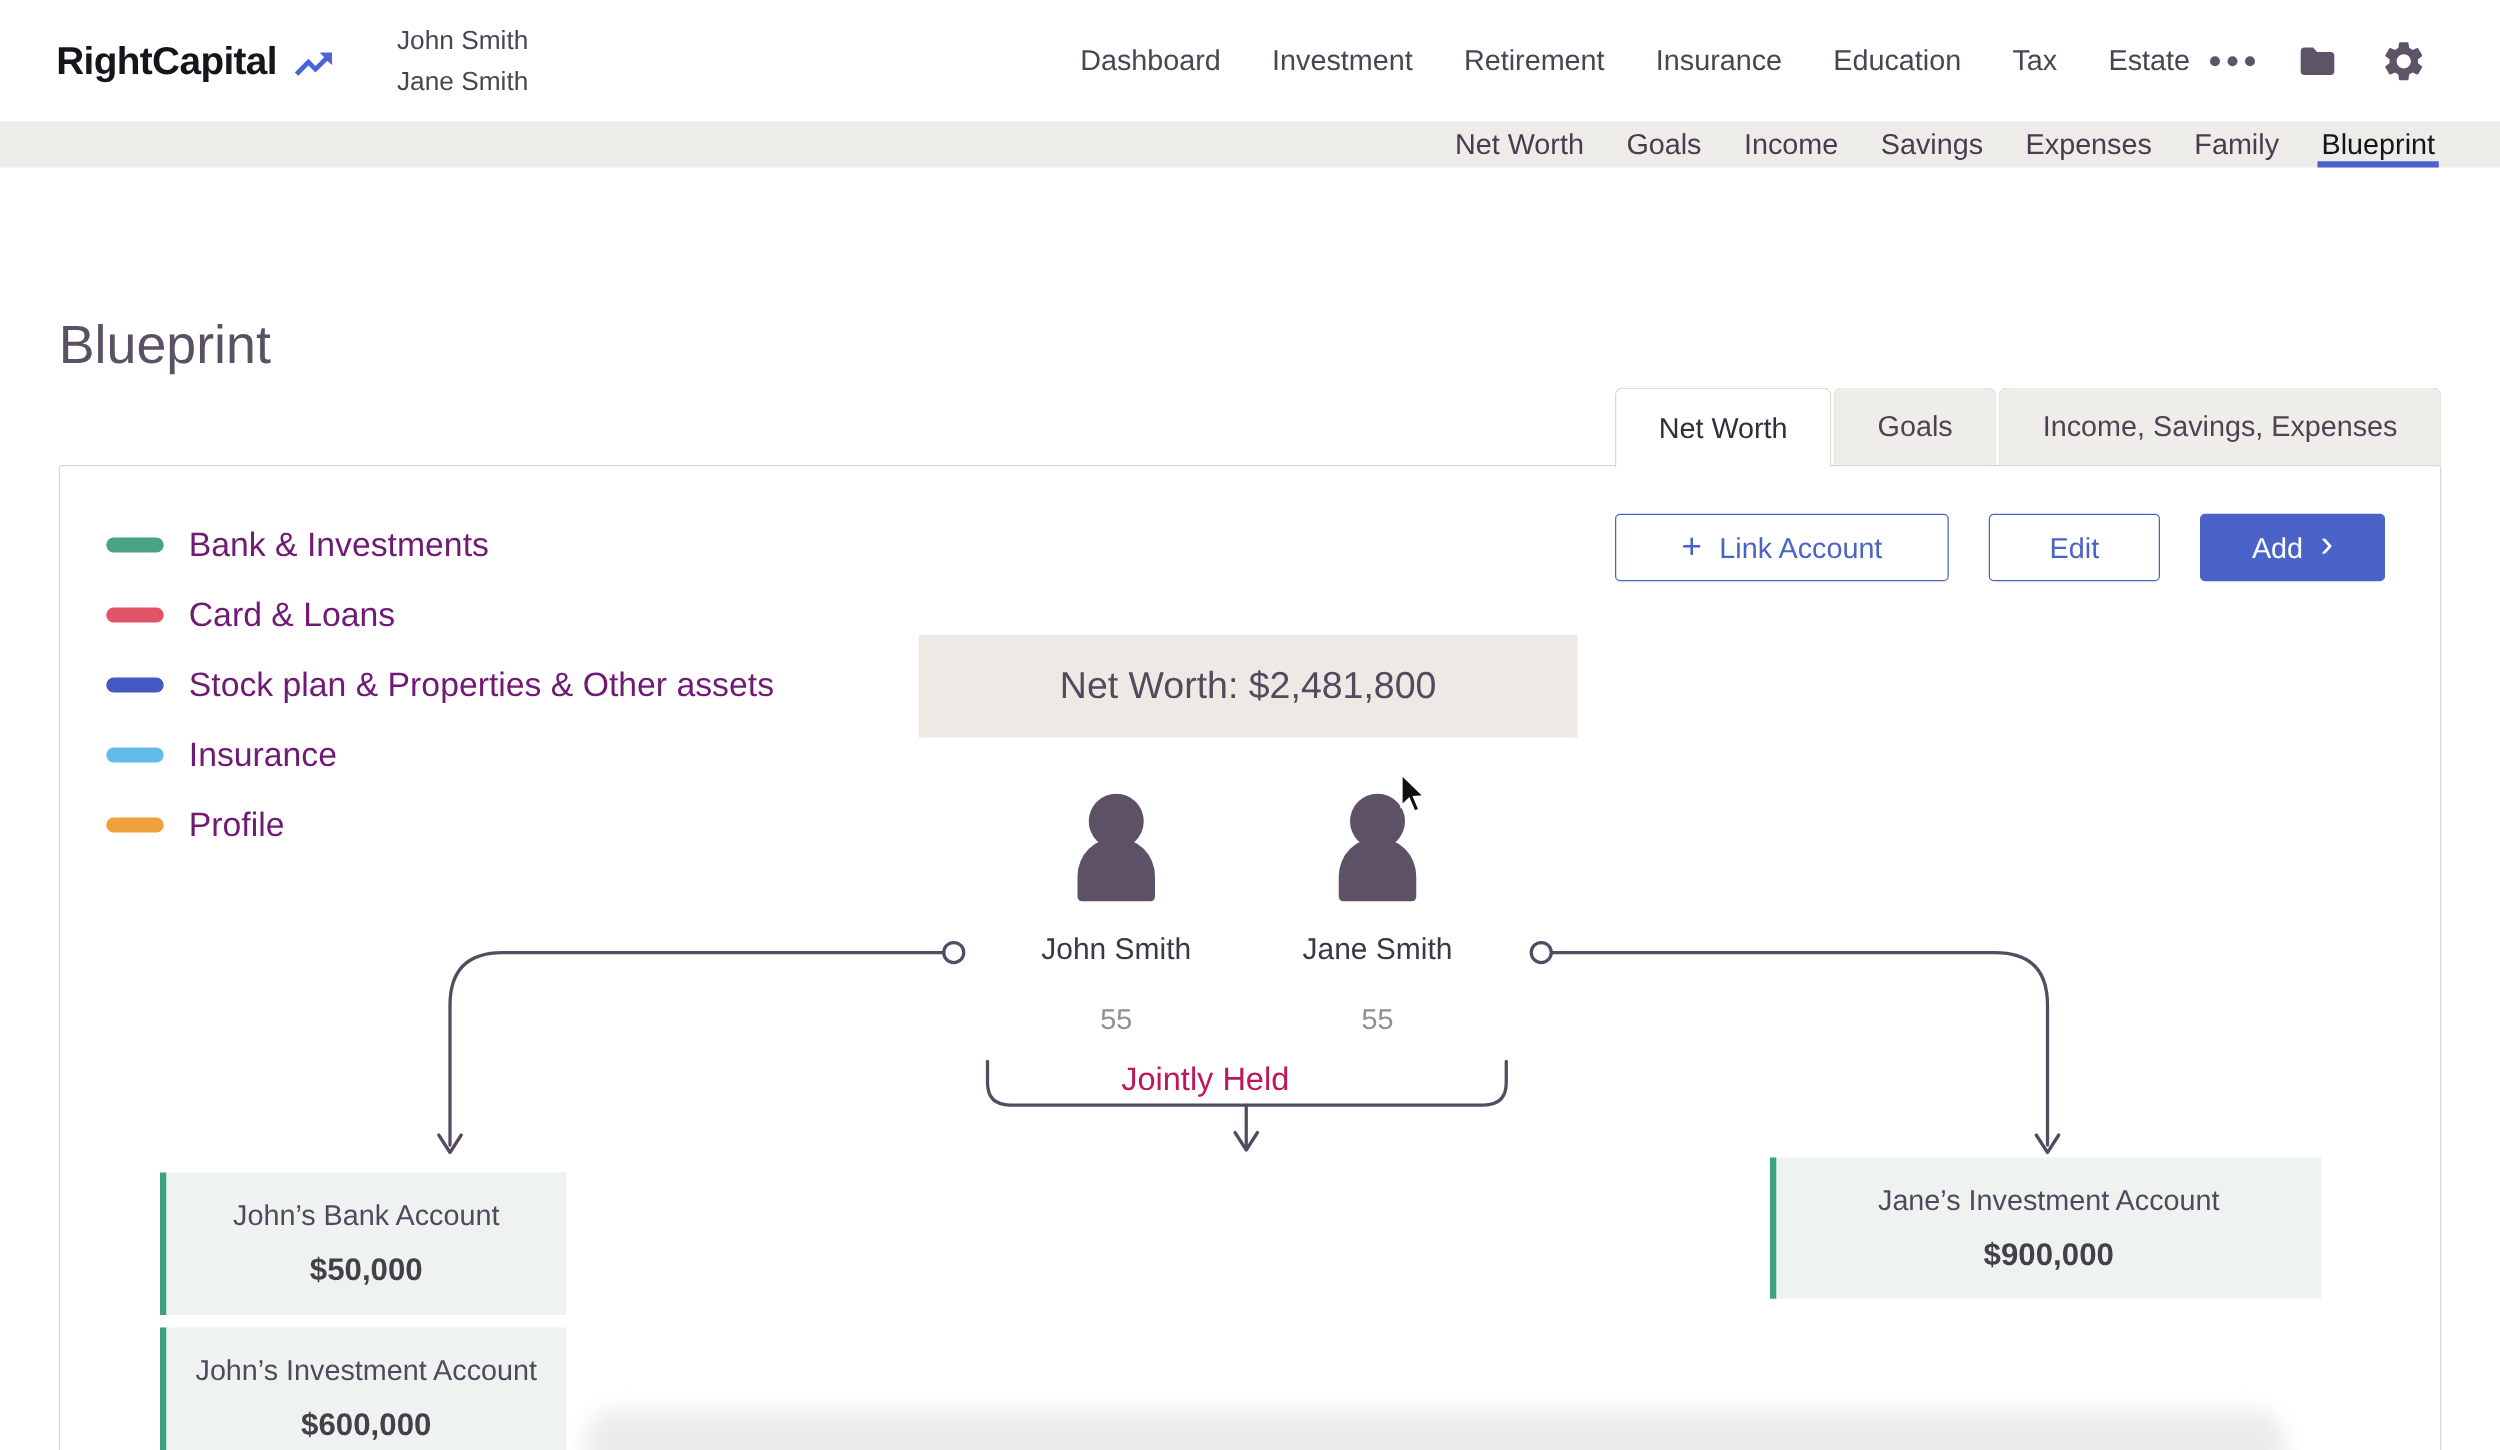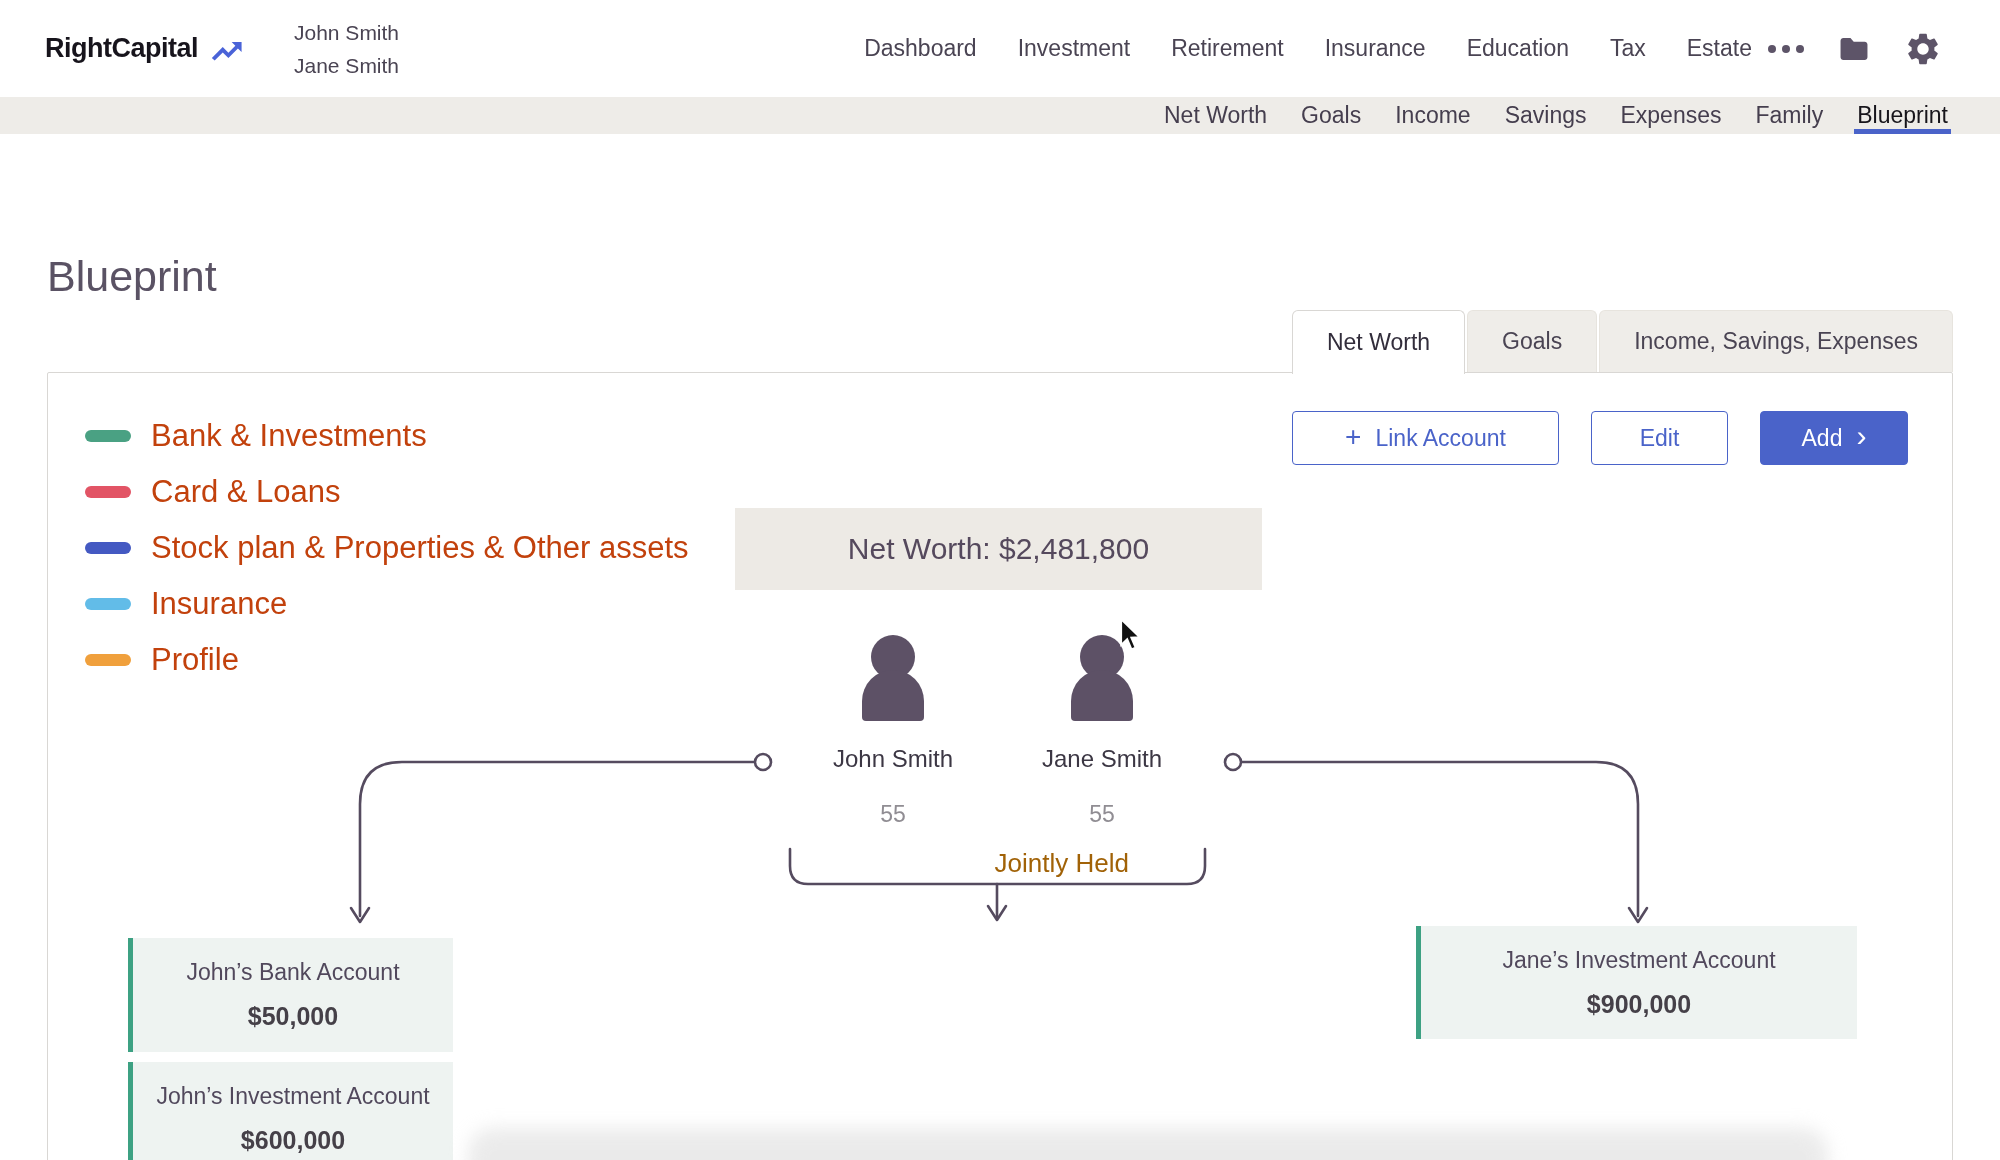--- a/index.html
+++ b/index.html
@@ -4,21 +4,21 @@
 <style>
   * { margin:0; padding:0; box-sizing:border-box; }
   html,body { width:2000px; height:1160px; overflow:hidden; background:#ffffff;
     font-family:"Liberation Sans", sans-serif; }
   .page { position:relative; width:2000px; height:1160px; background:#fff; }
 
   
   .topnav { position:absolute; left:0; top:0; width:2000px; height:97px;
     background:#fff; display:flex; align-items:center; }
   .logo { display:flex; align-items:center; margin-left:45px; }
-  .logo-text { font-size:27px; font-weight:700; color:#17141c; letter-spacing:-0.5px; }
+  .logo-text { font-size:31px; font-weight:700; color:#17141c; letter-spacing:-0.5px; }
   .logo-arrow { margin-left:6px; margin-top:6px; }
   .clients { margin-left:46px; font-size:21px; color:#4a4453; line-height:33px; }
   .nav-items { display:flex; align-items:center; margin-left:auto; gap:41px; font-size:23px; color:#4a4453; }
   .nav-item { cursor:pointer; white-space:nowrap; }
   .profile-block { height:97px; display:flex; align-items:center; padding:0 46px;
     background:#eeece8; color:#1d1a22; font-size:23px; margin-left:26px; }
   .nav-icons { display:flex; align-items:center; gap:30px; margin:0 58px 0 16px; }
   .dots { display:flex; gap:6px; }
   .dots i { width:8px; height:8px; border-radius:50%; background:#5d5468; display:block; }
 
@@ -43,21 +43,21 @@
     color:#322d3b; z-index:6; }
 
   
   .card { position:absolute; left:47px; right:47px; top:372px; height:900px;
     background:#fff; border:1px solid #d9d7d4; border-radius:2px; z-index:1; }
 
   
   .legend { position:absolute; left:85px; top:408px; z-index:3; }
   .legend-item { display:flex; align-items:center; height:56px; gap:20px; }
   .legend-swatch { width:46px; height:12px; border-radius:6px; flex:0 0 auto; }
-  .legend-label { font-size:31px; color:#c2410c; white-space:nowrap; }
+  .legend-label { font-size:27px; color:#701a75; white-space:nowrap; }
 
   
   .toolbar { position:absolute; top:411px; right:92px; display:flex; gap:32px; z-index:3; }
   .btn { height:54px; display:flex; align-items:center; justify-content:center;
     border-radius:4px; font-size:23px; cursor:pointer; white-space:nowrap; }
   .btn-outline { background:#fff; border:1px solid #4a63c9; color:#4a63c9; }
   .btn-link { padding:0 30px; gap:14px; width:267px; }
   .btn-edit { width:137px; }
   .btn-solid { background:#4a63c9; border:1px solid #4a63c9; color:#fff; padding:0 30px; gap:14px; width:148px; }
   .plus-glyph { font-size:28px; font-weight:400; line-height:1; margin-top:-3px; }
@@ -69,22 +69,22 @@
     font-size:30px; color:#55495d; z-index:2; }
 
   
   .person { position:absolute; width:200px; text-align:center; z-index:2; }
   .person.john { left:793px; top:633px; }
   .person.jane { left:1002px; top:633px; }
   .person-name { font-size:24px; color:#3c3744; margin-top:16px; }
   .person-age { font-size:23px; color:#908d93; margin-top:28px; }
 
   
-  .joint-label { position:absolute; left:929px; top:848px; width:200px; text-align:right;
-    font-size:26px; color:#a16207; z-index:2; }
+  .joint-label { position:absolute; left:897px; top:848px; width:200px; text-align:left;
+    font-size:26px; color:#be185d; z-index:2; }
 
   
   .wires { position:absolute; left:0; top:0; width:2000px; height:1160px; z-index:2; pointer-events:none; }
 
   
   .acct { position:absolute; background:#eef3f1; border-left:5px solid #3da183;
     display:flex; flex-direction:column; align-items:center; justify-content:center; gap:16px; z-index:2; }
   .acct-title { font-size:23px; color:#51485c; }
   .acct-value { font-size:25px; font-weight:700; color:#454048; }
   .acct.john-bank { left:128px; top:938px; width:325px; height:114px; }

